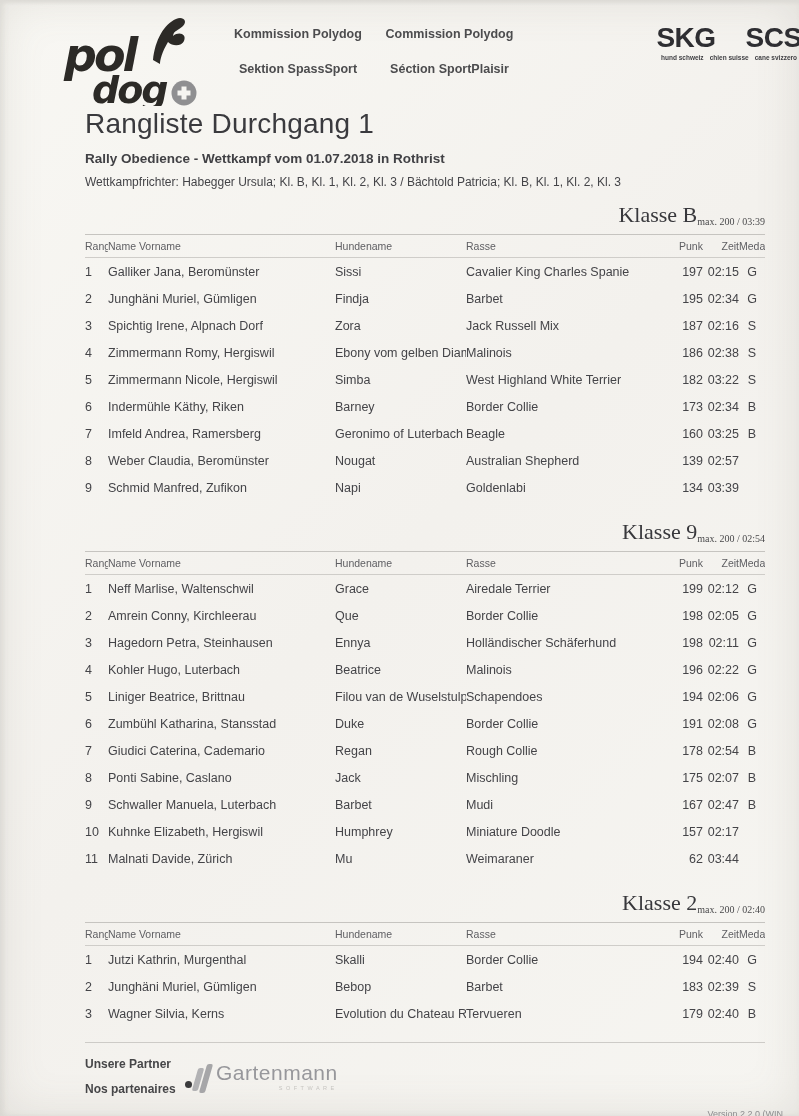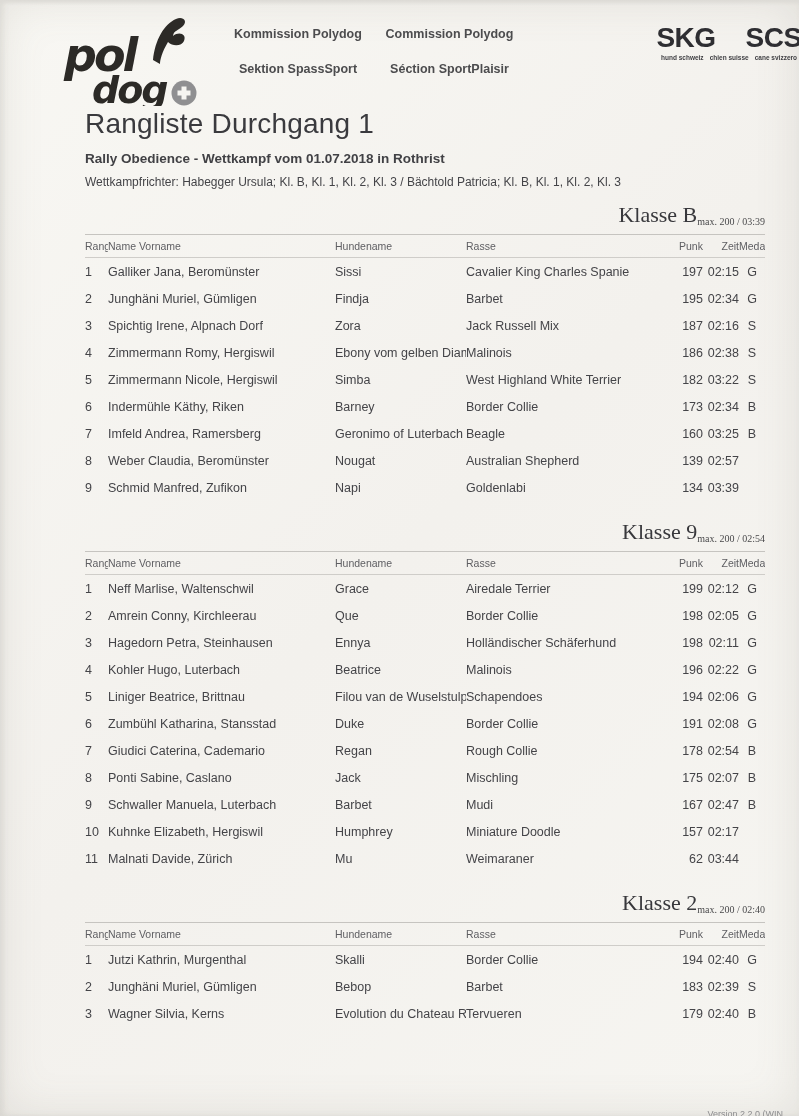--- a/index.html
+++ b/index.html
@@ -377,15 +377,30 @@
             <div class="cell c2">Evolution du Chateau Royal</div>
             <div class="cell c3">Tervueren</div>
             <div class="cell c4">179</div>
             <div class="cell c5">02:40</div>
             <div class="cell c6">B</div>
           </div>
         </div>
     </div>
   </div>
 
+  <div class="footer">
+    <div class="partners">
+      <div class="p1">Unsere Partner</div>
+      <div class="p2">Nos partenaires</div>
+    </div>
+    <div class="gartenmann">
+      <span class="g-dot"></span>
+      <span class="g-bar b1"></span>
+      <span class="g-bar b2"></span>
+      <span class="g-text">
+        <div class="g-name">Gartenmann</div>
+        <div class="g-sub">SOFTWARE</div>
+      </span>
+    </div>
+  </div>
   <div class="version">Version 2.2.0 (WIN</div>
 
 </div>
 
 </body></html>

